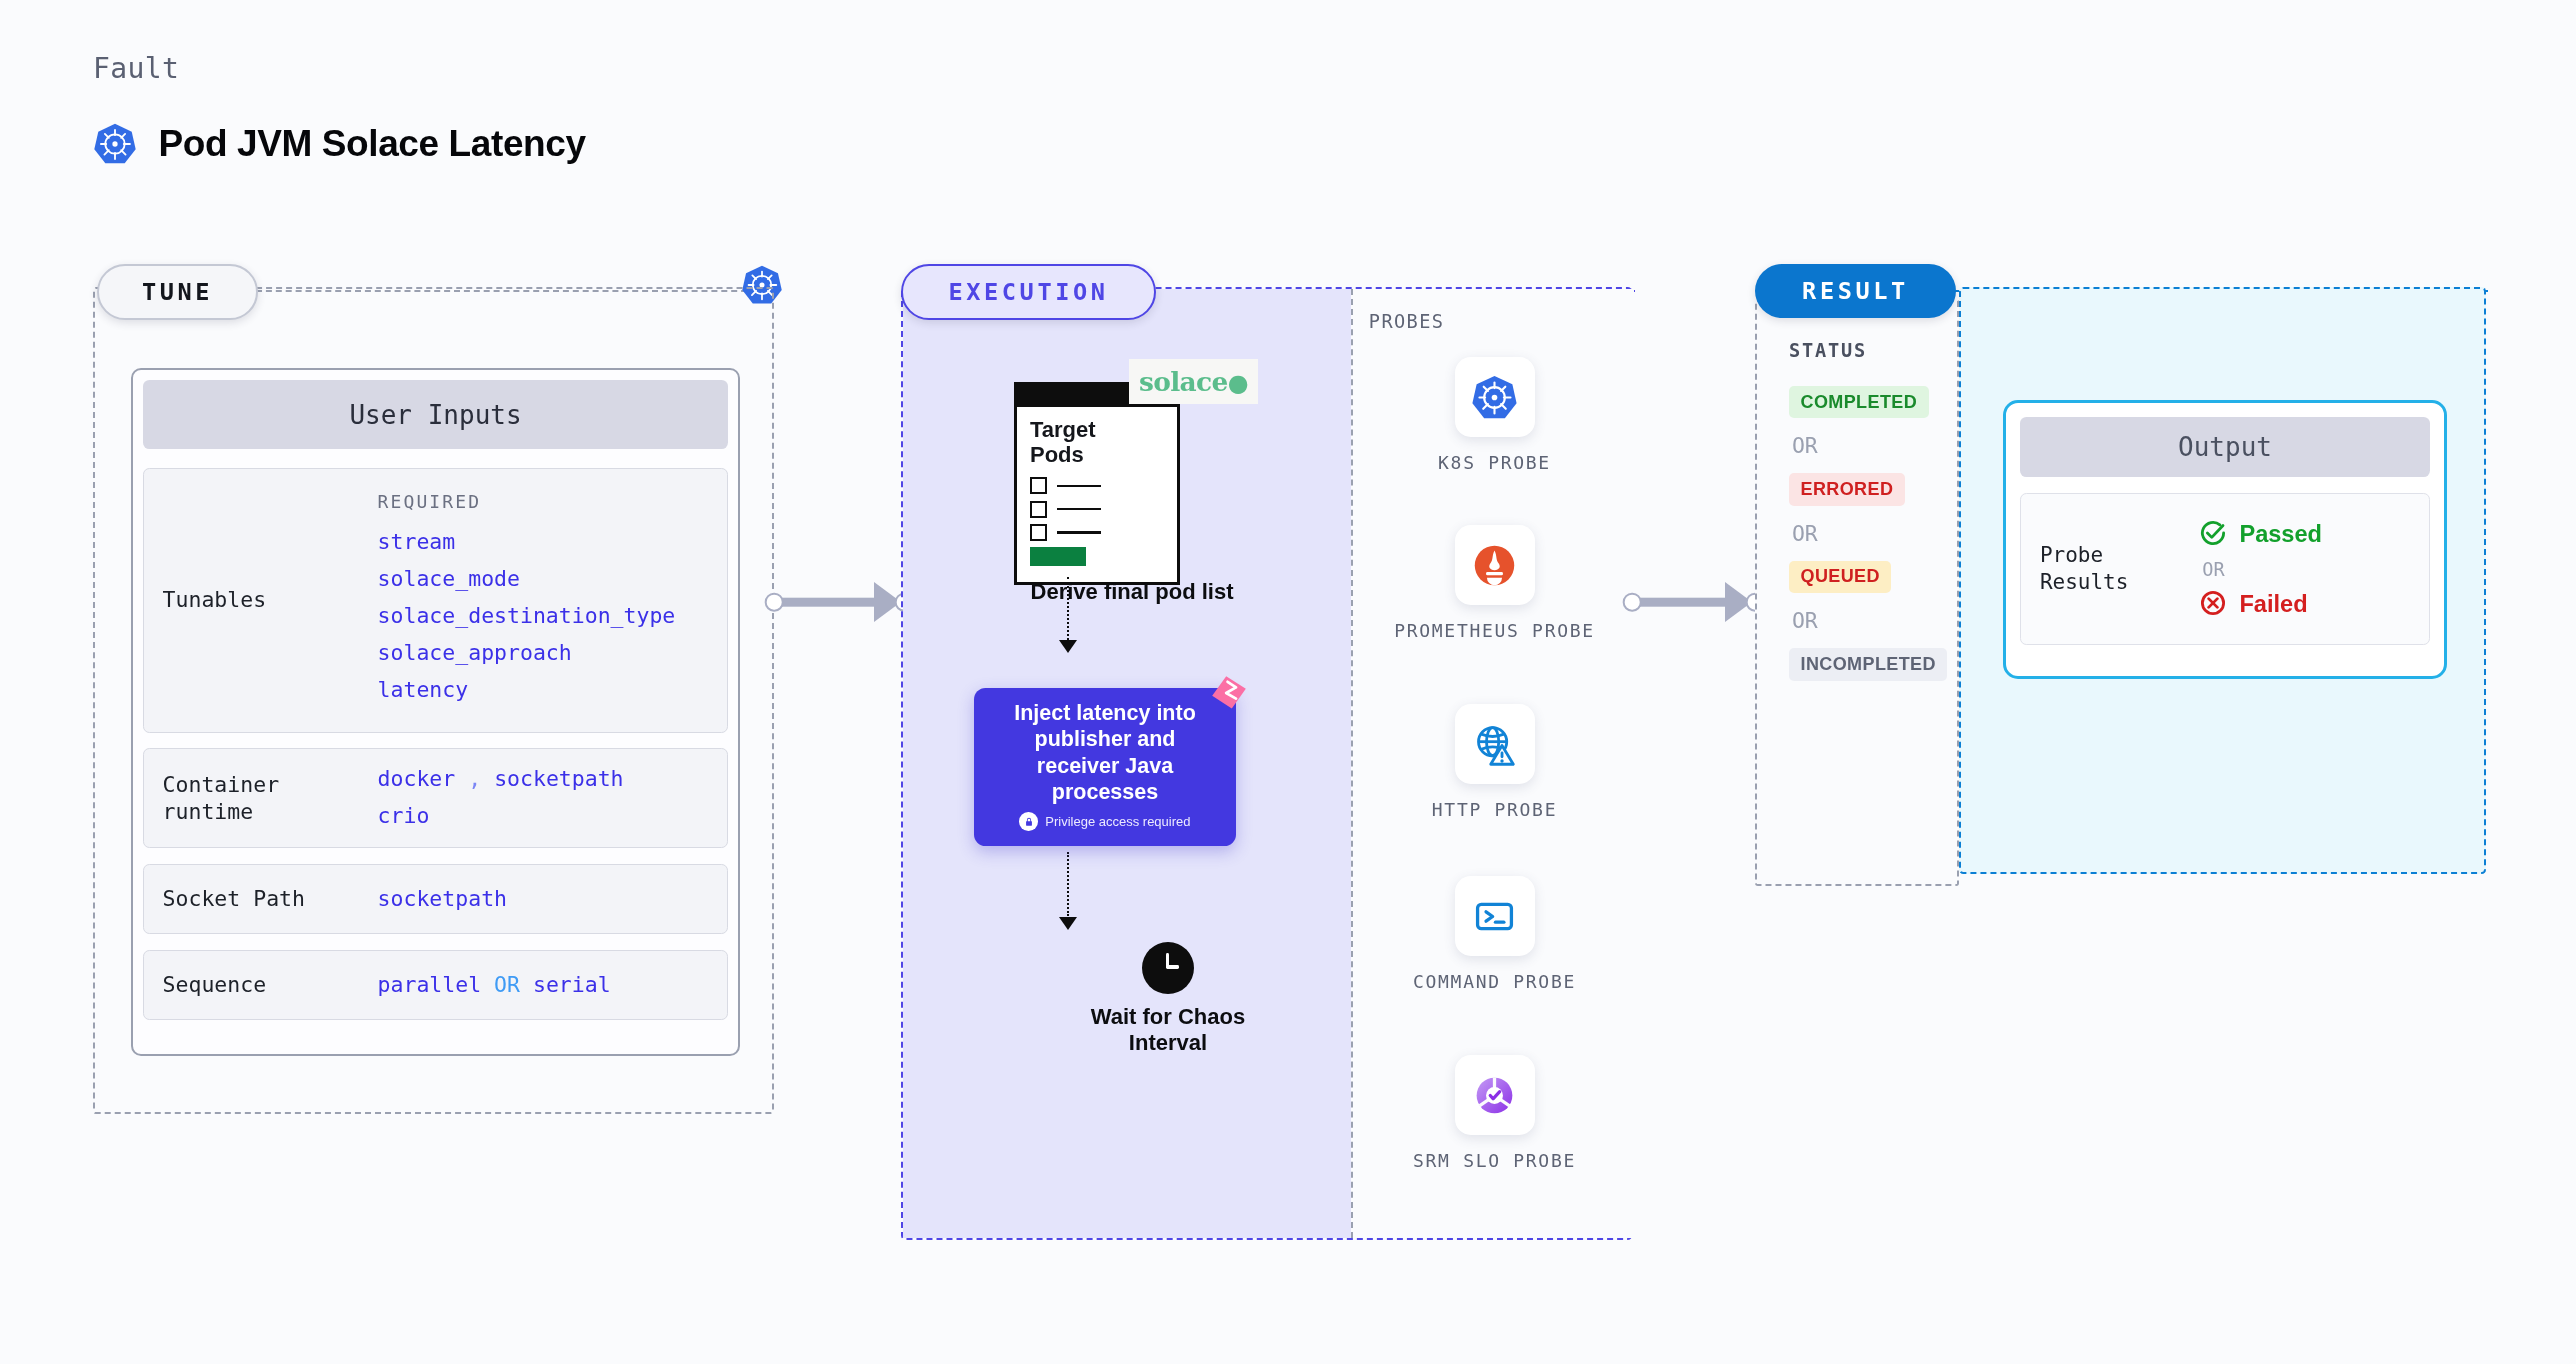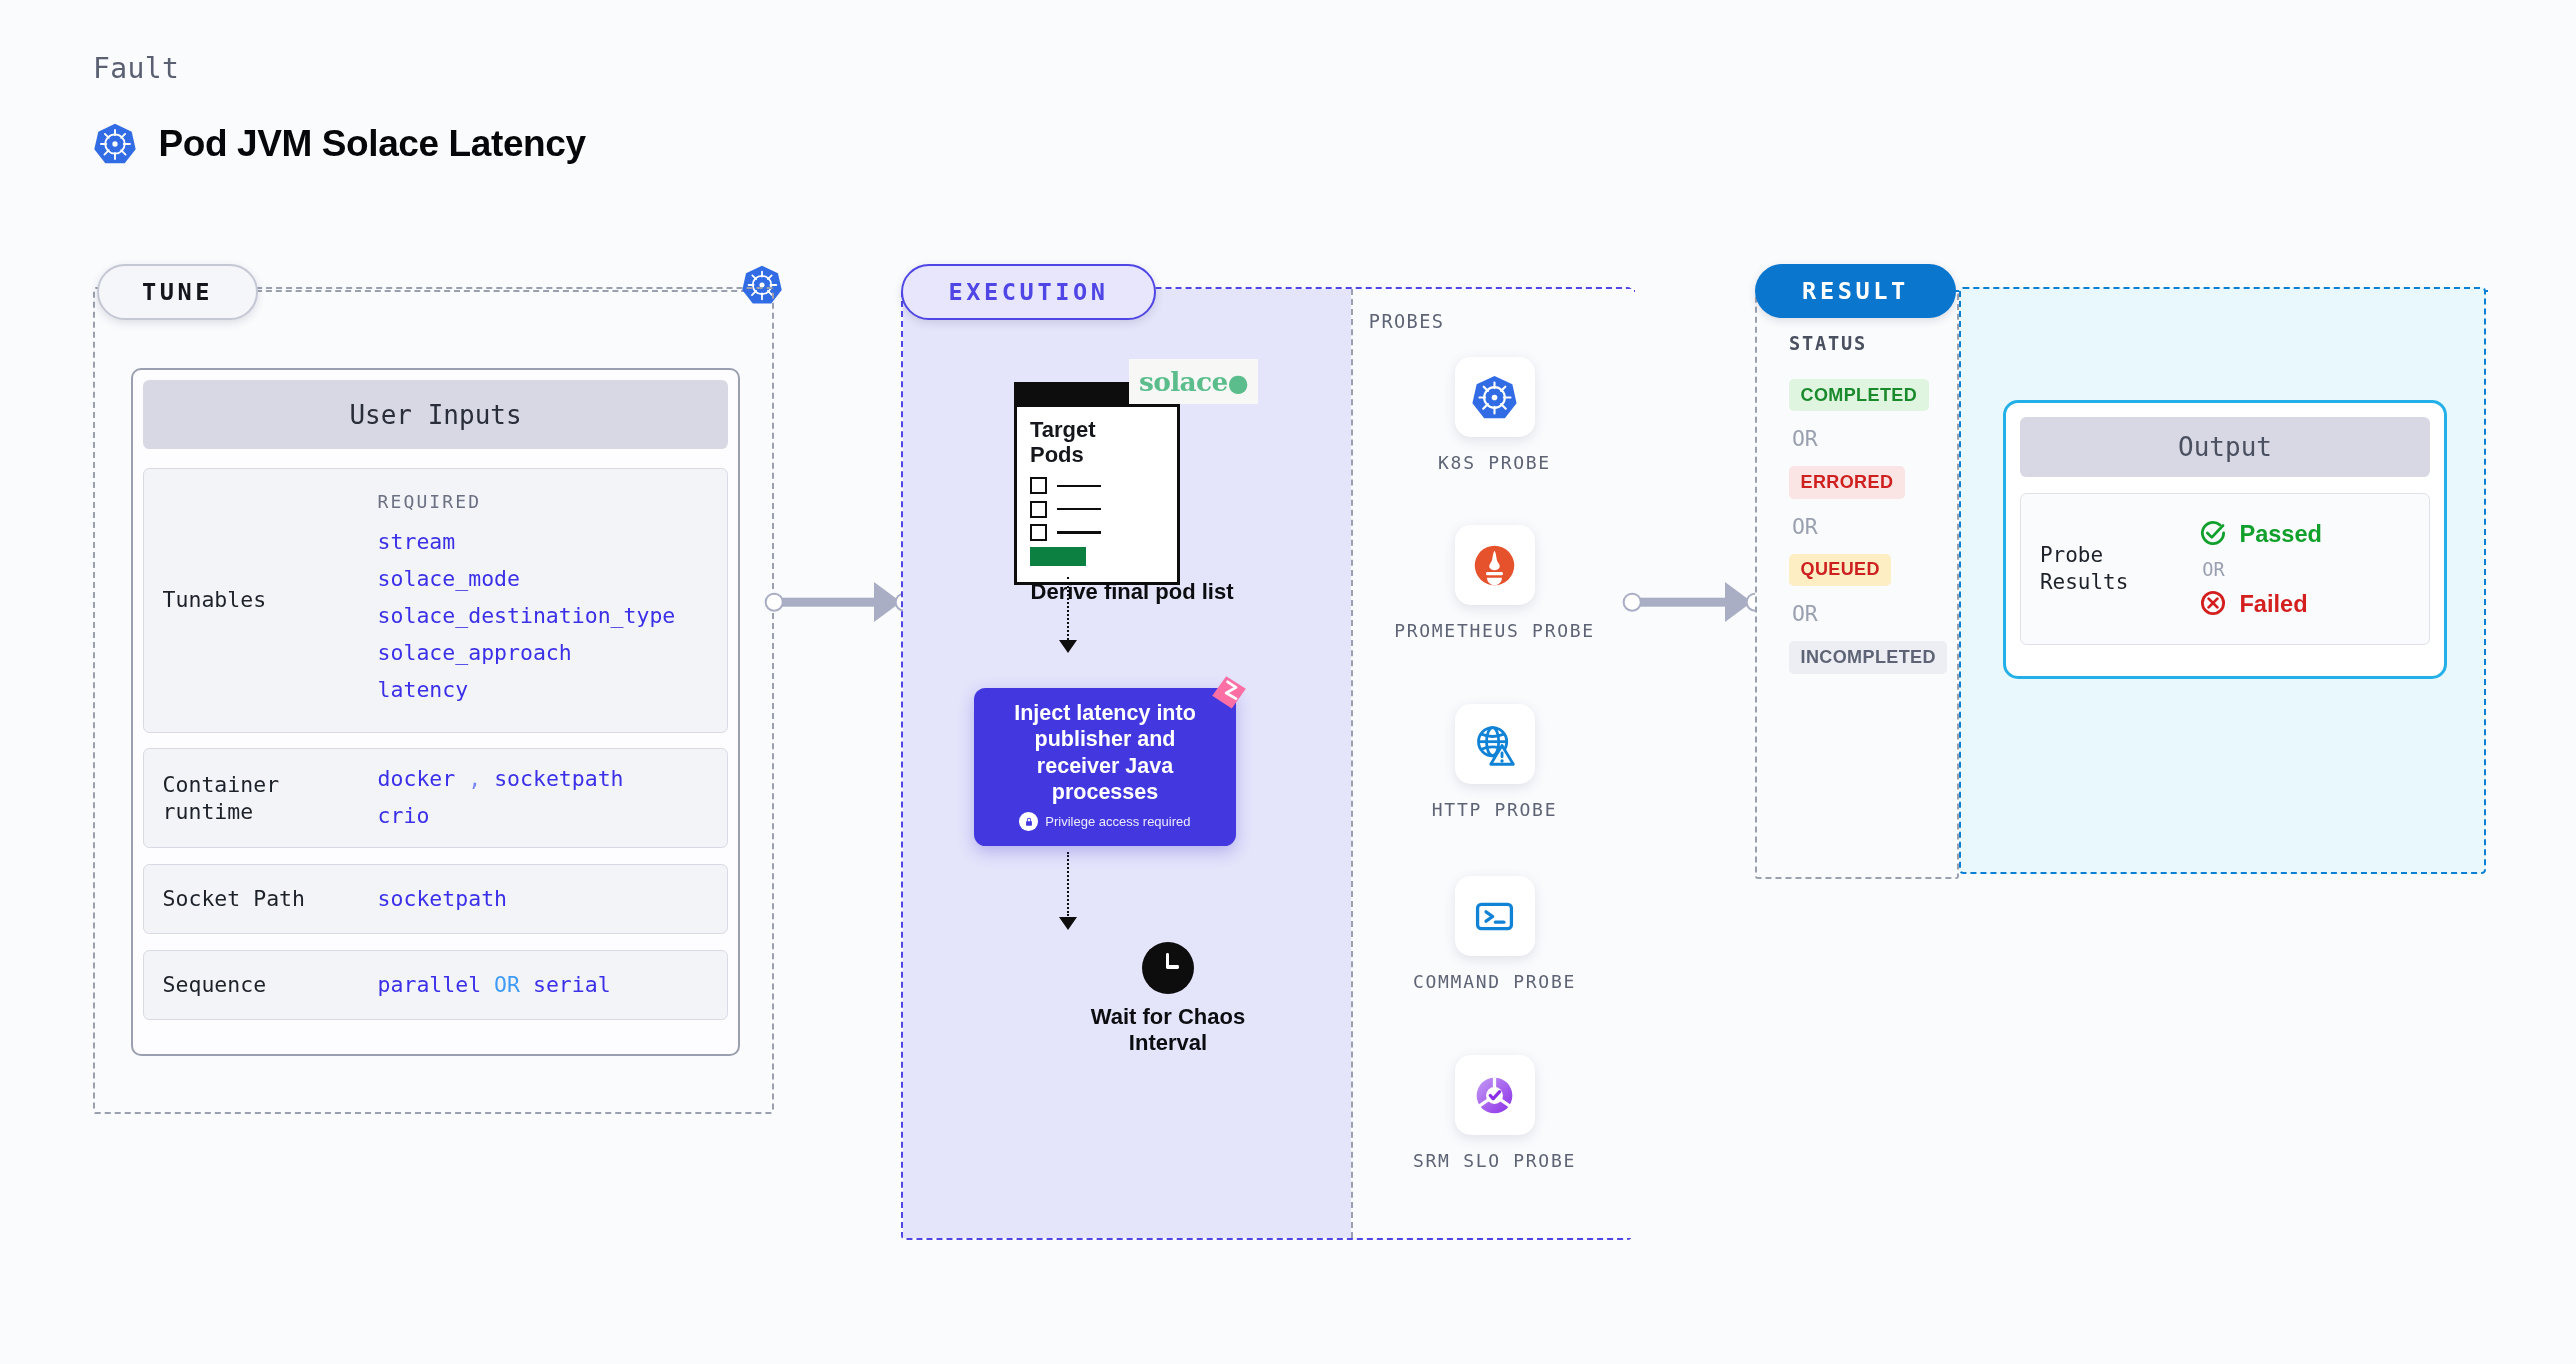--- a/index.html
+++ b/index.html
@@ -170,21 +170,21 @@
 
   .clock-wrap { position: absolute; left: 1075px; top: 942px; width: 186px; text-align: center; }
   .clock {
     width: 52px; height: 52px; border-radius: 50%; background: #0d0d0d;
     margin: 0 auto 10px; position: relative;
   }
   .clock-h { position: absolute; background: #ffffff; border-radius: 1.4px; }
   .wait-lbl { font-size: 22px; font-weight: 700; color: #0c0d10; line-height: 1.2; }
 
   
-  #result-status { left: 1755px; top: 292px; width: 204px; height: 587px; background: #fafbfd; }
+  #result-status { left: 1755px; top: 299px; width: 204px; height: 587px; background: #fafbfd; }
   .status-inner { padding: 39px 0 0 32px; }
   .status-title {
     font-family: "DejaVu Sans Mono", monospace; font-weight: 700;
     font-size: 18.6px; color: #4a5060; letter-spacing: 1.8px; margin-bottom: 25px;
   }
   .badge {
     display: inline-block; border-radius: 5px; padding: 5.7px 11.5px;
     font-size: 18px; font-weight: 700; letter-spacing: 0.4px;
   }
   .b-completed { background: #dff5e0; color: #1a8a2c; }

